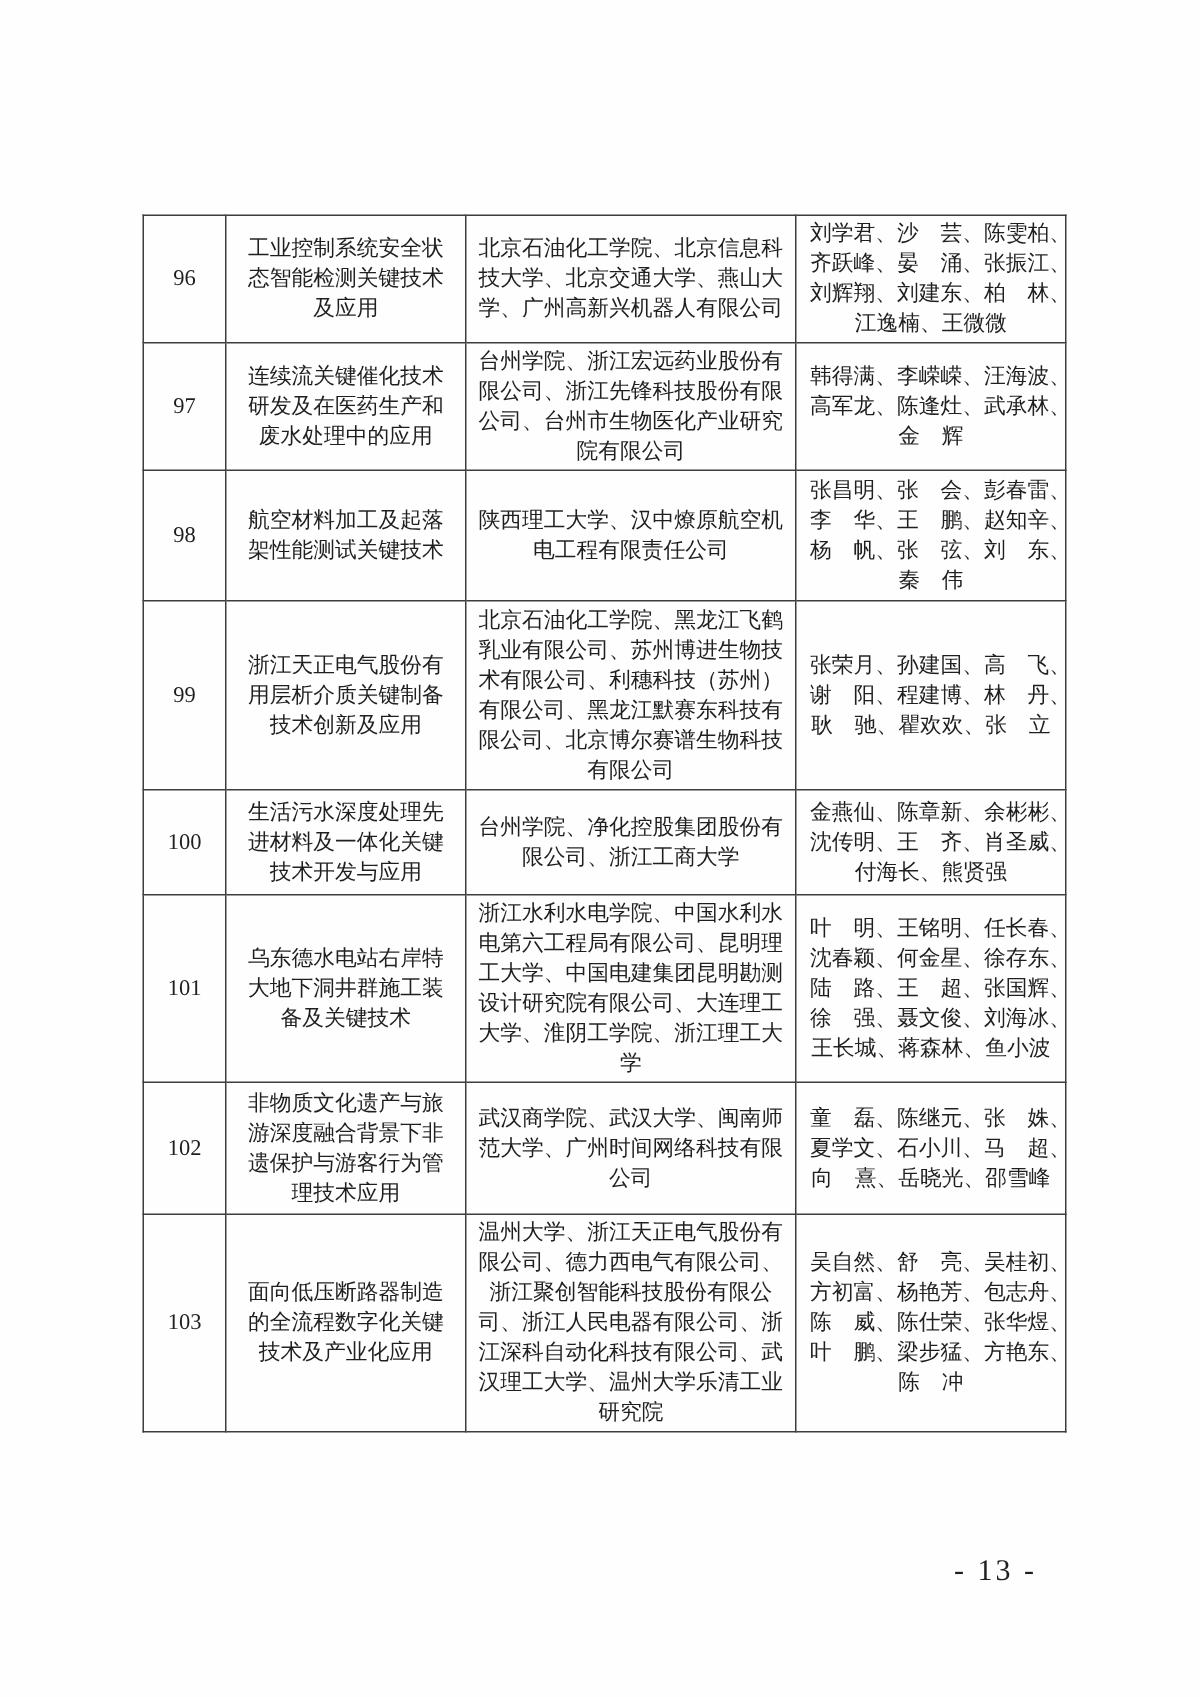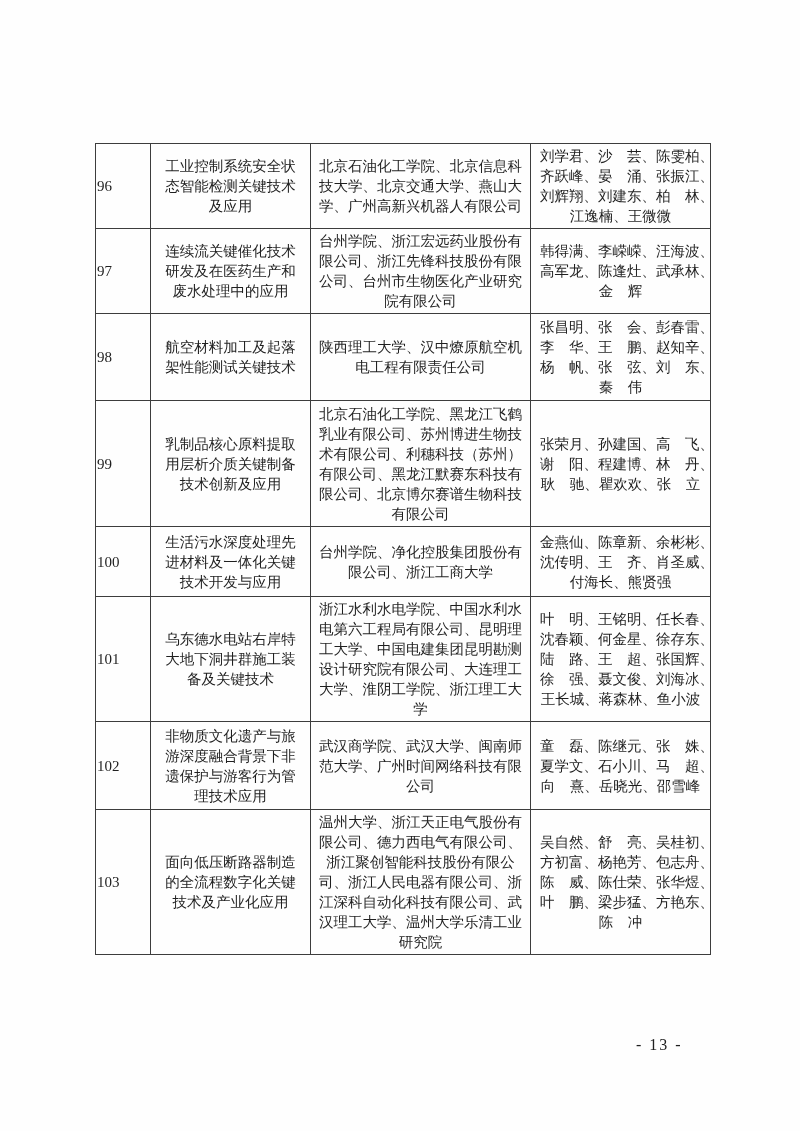--- a/index.html
+++ b/index.html
@@ -31,20 +31,21 @@
     table-layout: fixed;
     font-size: 14.5px;
     line-height: 20px;
   }
   table.award-table td {
     border: 1px solid #3d3d3d;
     vertical-align: middle;
     overflow: visible;
   }
   td.c-no {
+    text-align: center;
     font-family: "Liberation Serif", "DejaVu Serif", serif;
     font-size: 15px;
   }
   td.c-title {
     padding: 2px 8px;
     white-space: pre;
     text-align: center;
   }
   td.c-orgs {
     padding: 2px 7px;
@@ -63,21 +64,21 @@
   tr.r-3 { height: 126px; }
   tr.r-4 { height: 70px; }
   tr.r-5 { height: 124px; }
   tr.r-6 { height: 88px; }
   tr.r-7 { height: 140px; }
 
   .page-number {
     position: absolute;
     top: 1036px;
     left: 636px;
-    font-size: 16px;
+    font-size: 20px;
     letter-spacing: 2px;
     color: #1f1f1f;
     font-family: "Liberation Serif", "DejaVu Serif", serif;
   }
 </style>
 </head>
 <body>
 
 <div class="page">
 
@@ -121,21 +122,21 @@
 架性能测试关键技术</td>
     <td class="c-orgs">陕西理工大学、汉中燎原航空机
 电工程有限责任公司</td>
     <td class="c-people">张昌明、张　会、彭春雷、
 李　华、王　鹏、赵知辛、
 杨　帆、张　弦、刘　东、
 秦　伟</td>
   </tr>
         <tr class="r-3">
     <td class="c-no">99</td>
-    <td class="c-title">乳制品核心原料提取
+    <td class="c-title">浙江天正电气股份有
 用层析介质关键制备
 技术创新及应用</td>
     <td class="c-orgs">北京石油化工学院、黑龙江飞鹤
 乳业有限公司、苏州博进生物技
 术有限公司、利穗科技（苏州）
 有限公司、黑龙江默赛东科技有
 限公司、北京博尔赛谱生物科技
 有限公司</td>
     <td class="c-people">张荣月、孙建国、高　飞、
 谢　阳、程建博、林　丹、

